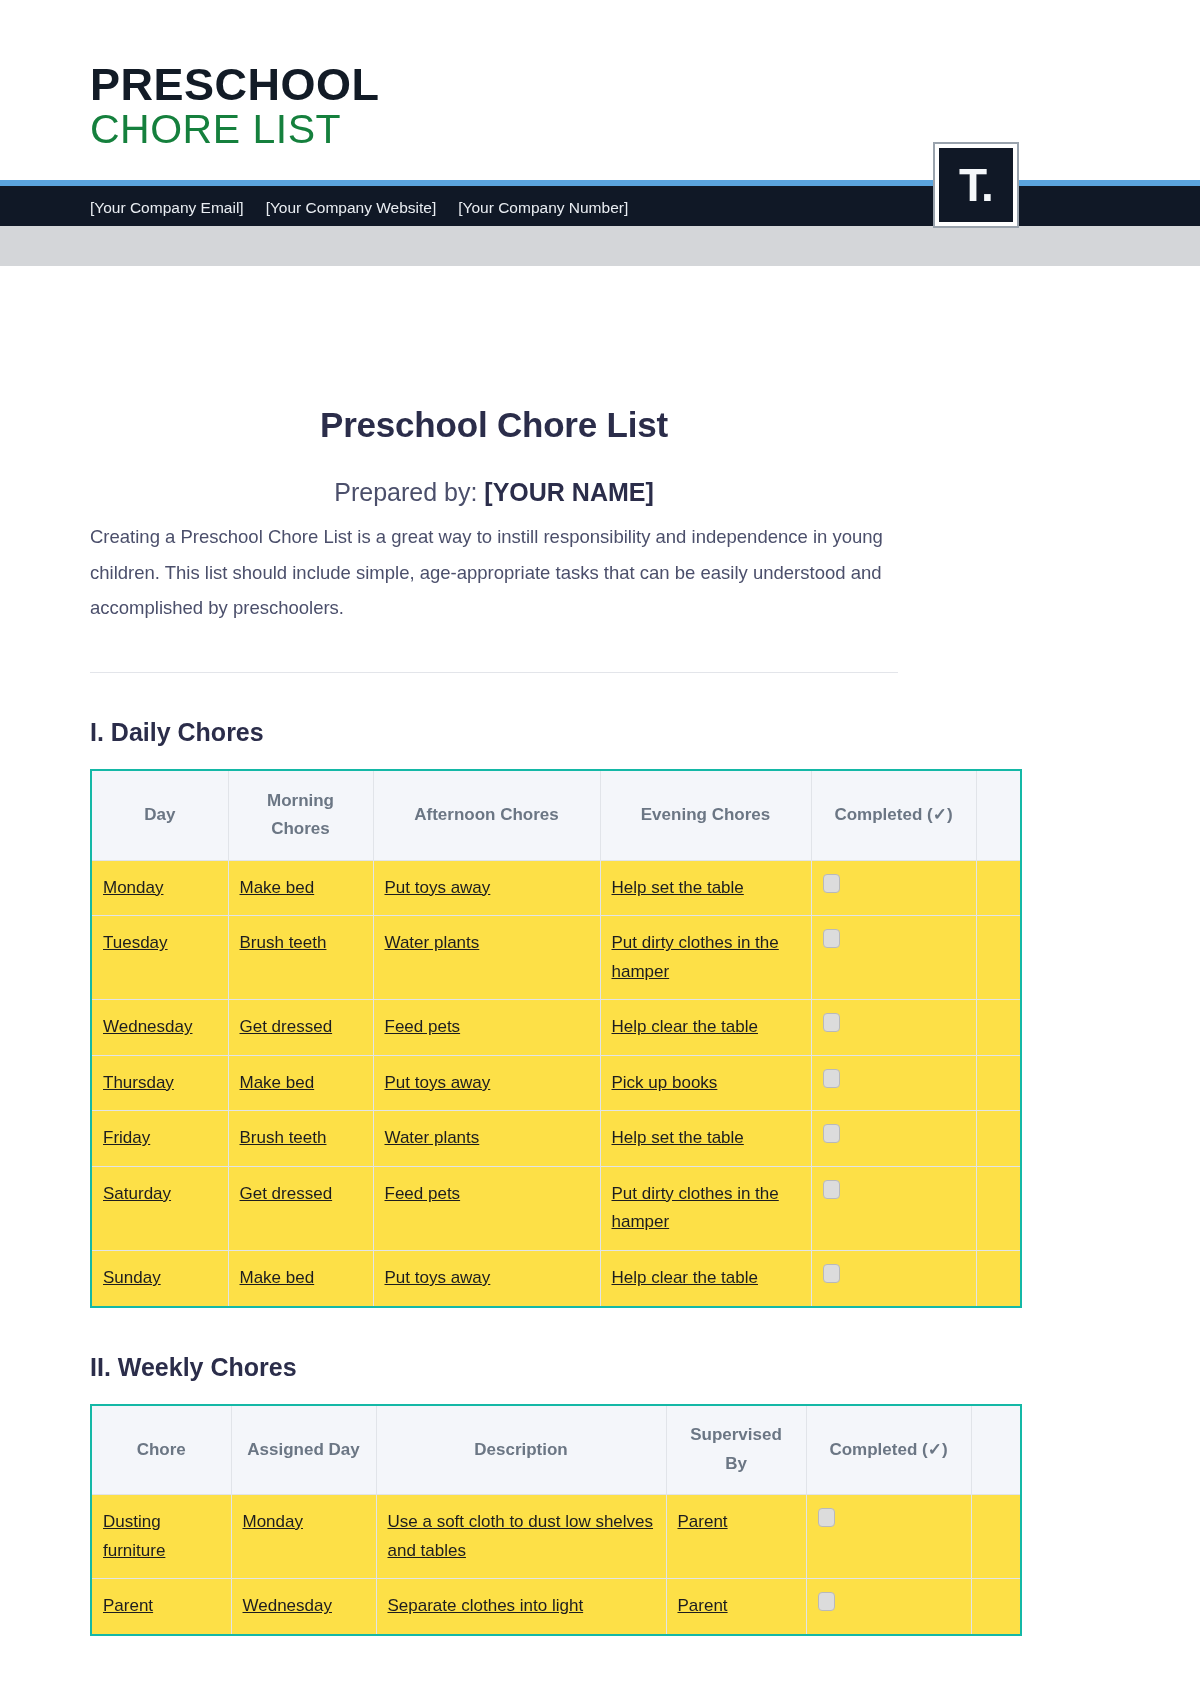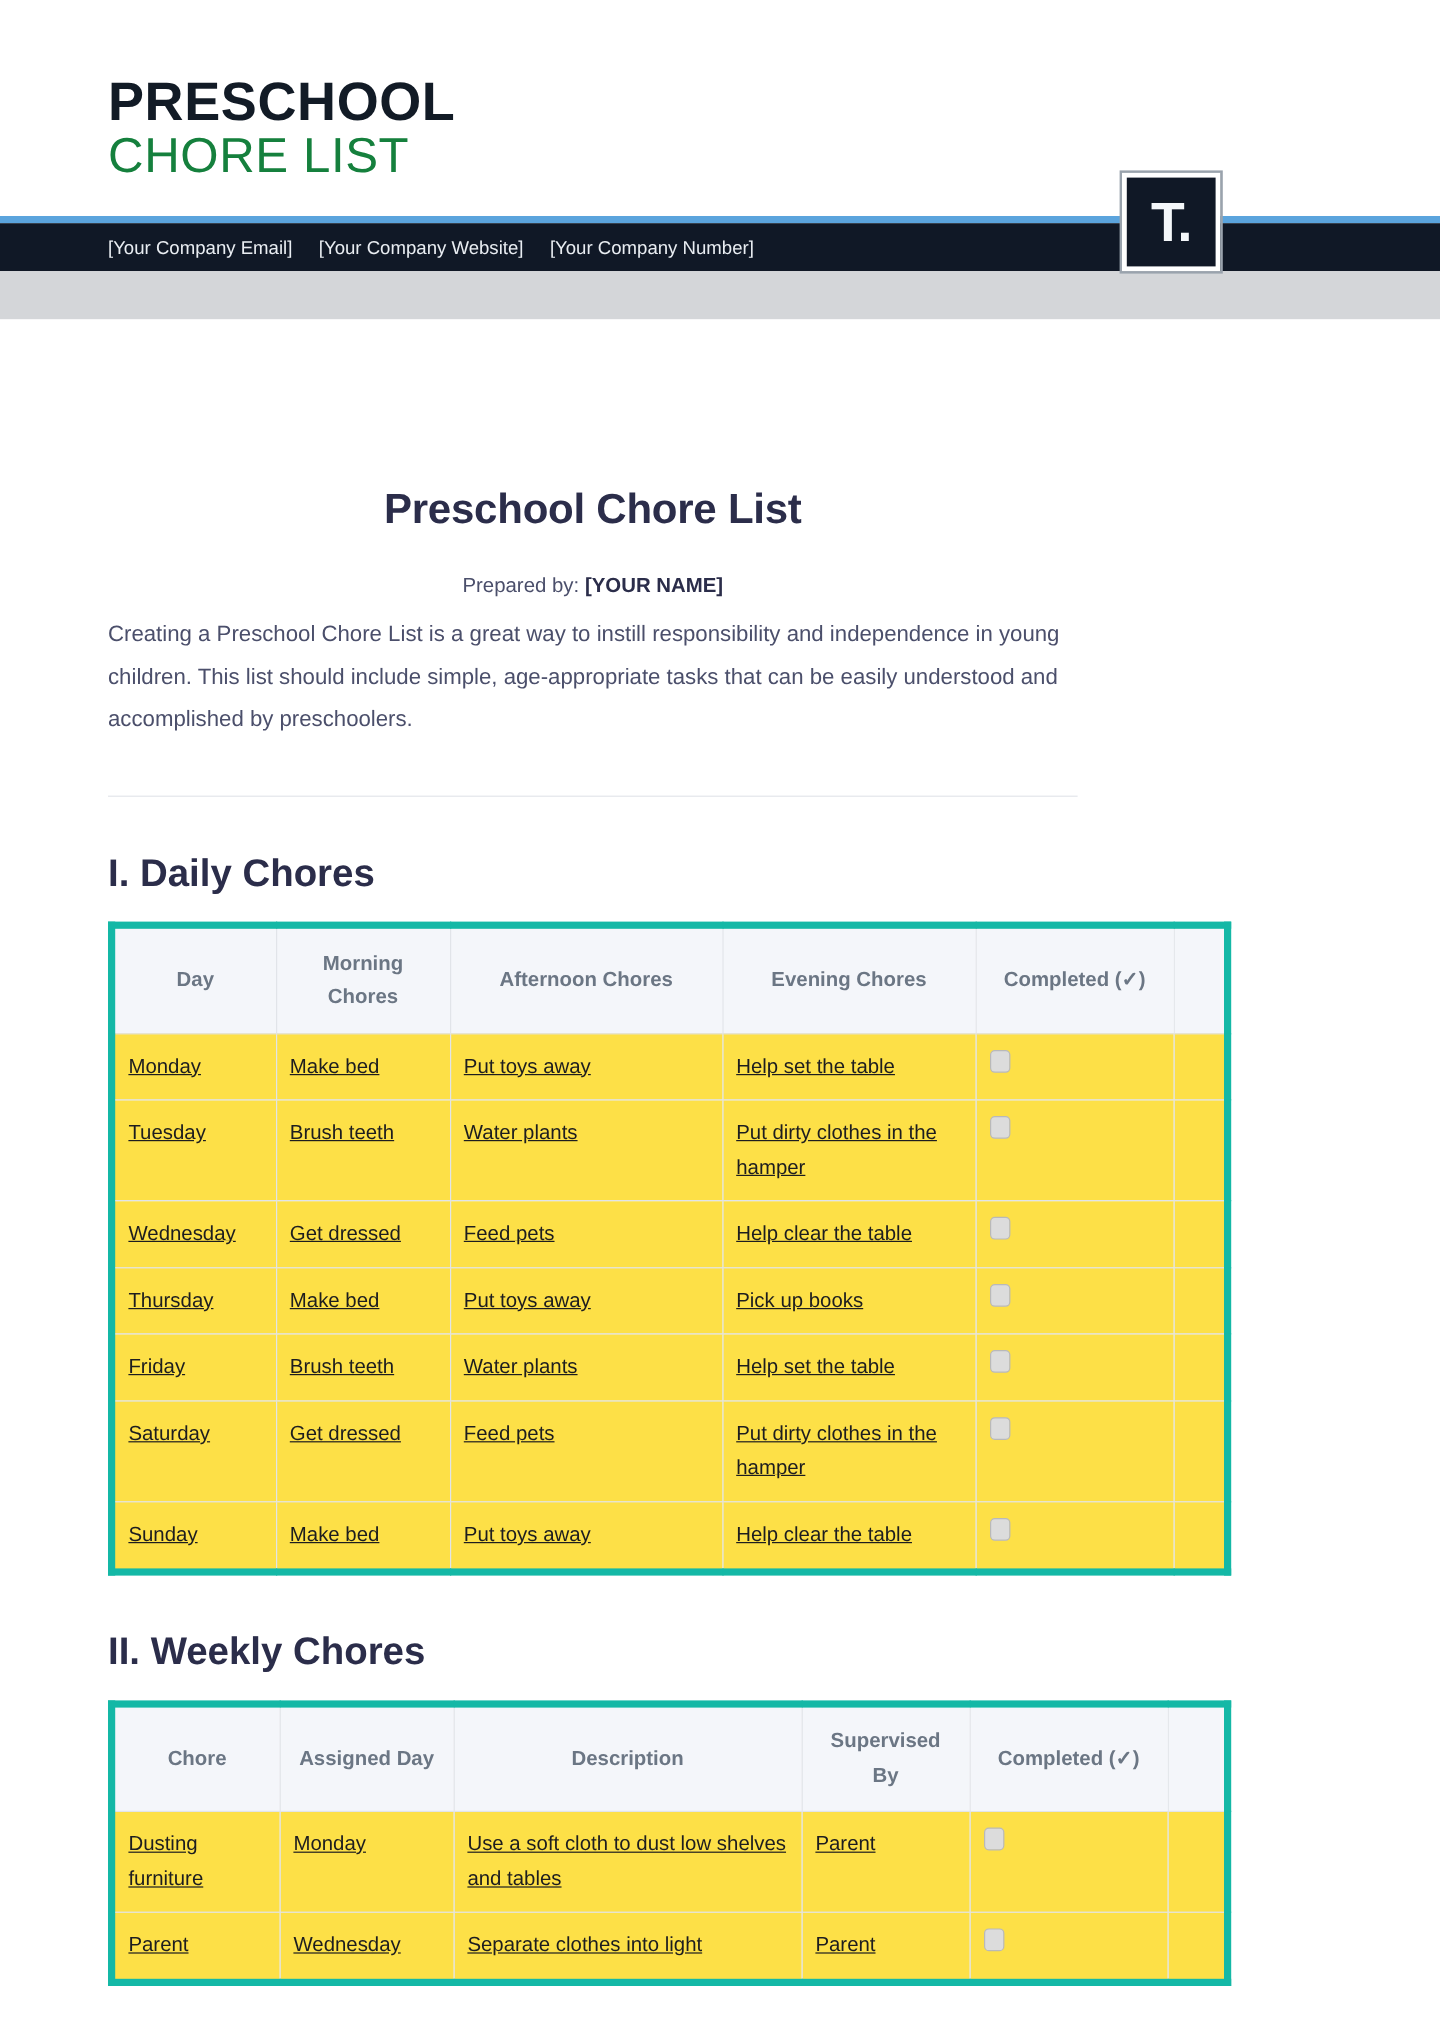--- a/index.html
+++ b/index.html
@@ -111,21 +111,21 @@
   .doc-title {
     text-align: center;
     font-size: 35px;
     font-weight: 700;
     color: #2b2d4a;
     margin: 139px 0 0 0;
     letter-spacing: -0.2px;
   }
   .prepared {
     text-align: center;
-    font-size: 17px;
+    font-size: 25px;
     color: #4b4f6b;
     margin: 33px 0 0 0;
     font-weight: 400;
   }
   .prepared b { color: #2b2d4a; font-weight: 700; }
 
   .intro {
     font-size: 18.5px;
     line-height: 1.93;
     color: #4b4f6b;
@@ -133,32 +133,32 @@
     text-align: left;
   }
 
   .divider {
     height: 1px;
     background: #e3e5ea;
     margin: 46px 0 0 0;
   }
 
   .section-title {
-    font-size: 32px;
+    font-size: 25px;
     font-weight: 700;
     color: #2b2d4a;
     margin: 45px 0 22px 0;
   }
 
   
   table.chore-table {
     width: 930px;
     border-collapse: collapse;
     table-layout: fixed;
-    border: 6px solid #14b8a6;
+    border: 2px solid #14b8a6;
     border-radius: 2px;
   }
   table.chore-table th,
   table.chore-table td {
     border: 1px solid #e1e4e9;
     padding: 13px 11px;
     vertical-align: top;
     font-size: 17px;
     line-height: 1.68;
   }

